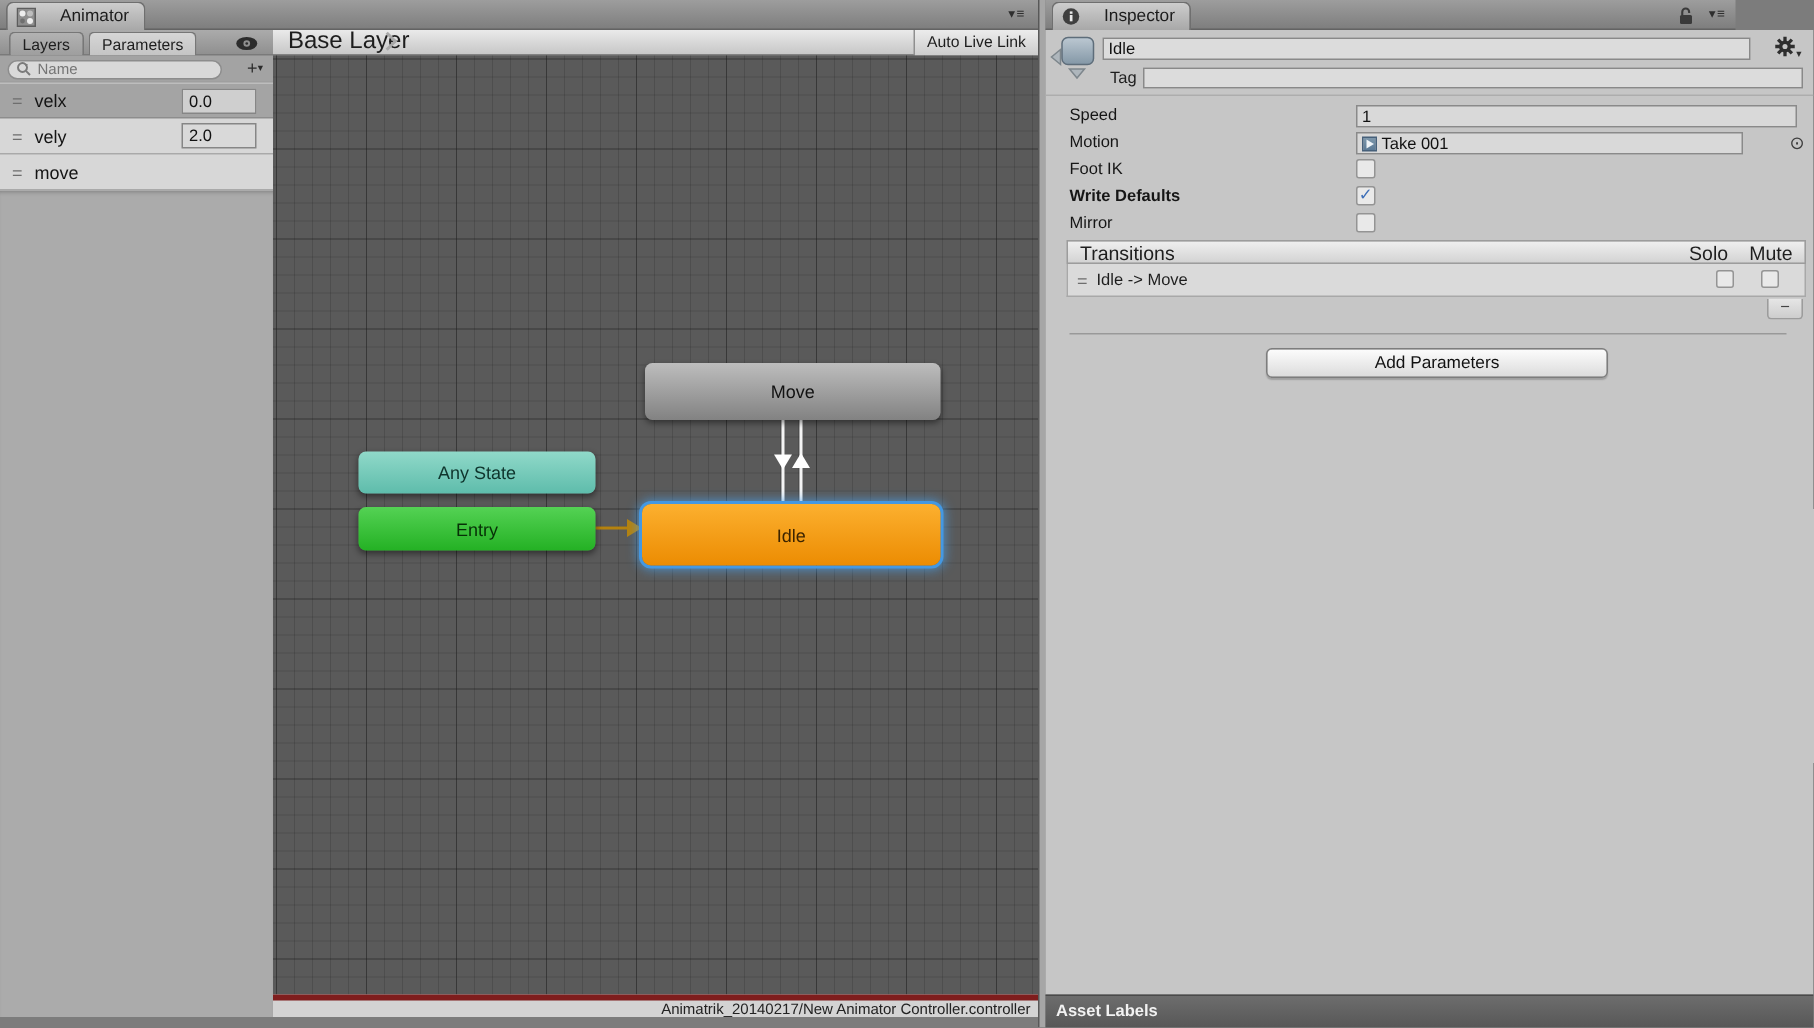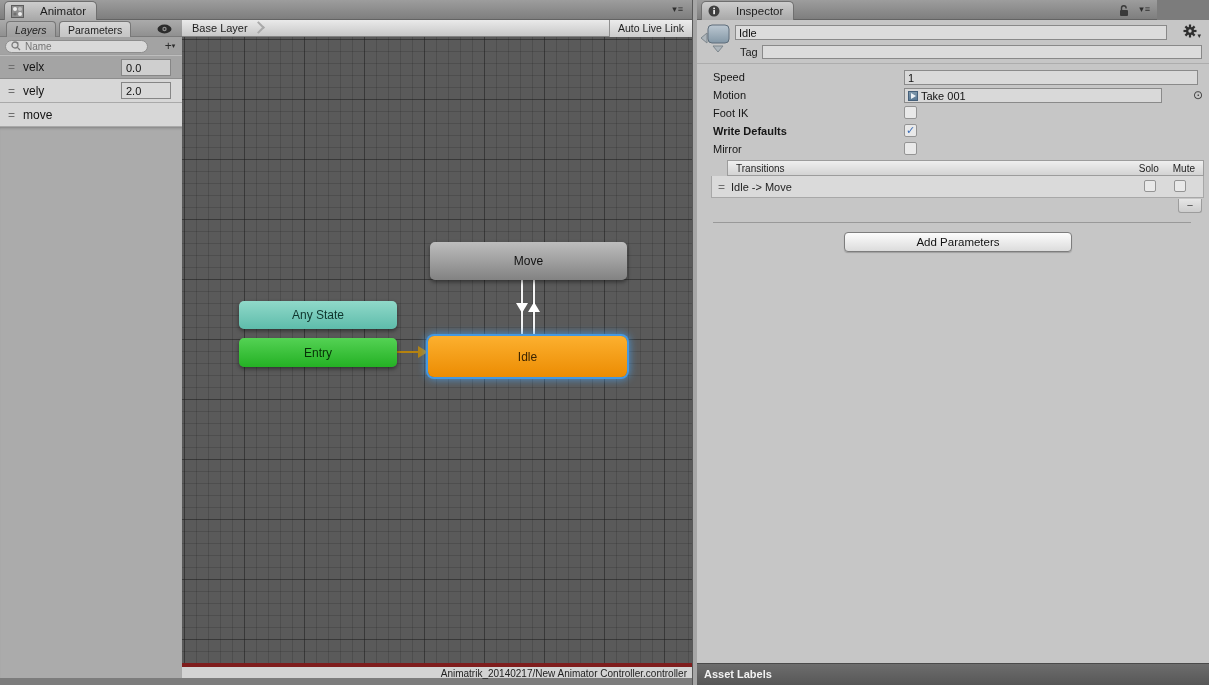--- a/index.html
+++ b/index.html
@@ -32,21 +32,21 @@
   .handle { color:#6e6e6e; font-size:12px; margin:0 8px 0 8px; letter-spacing:0; }
   .pname { font-size:12px; color:#141414; }
   .pfield { position:absolute; left:121px; top:3px; width:50px; height:17px; background:#d9d9d9; border:1px solid #868686; font-size:11px;
     padding-left:4px; font-family:inherit; color:#111; }
   .paramrow.sel .pfield { background:#cfcfcf; }
   .pcheck { position:absolute; left:122px; top:5px; }
   .leftrest { position:absolute; left:0; top:127px; width:182px; height:551px; background:#ababab; box-shadow:inset 0 3px 3px -2px rgba(0,0,0,.25); }
 
   
   .crumbbar { position:absolute; left:182px; top:20px; width:510px; height:17px; background:linear-gradient(#eaeaea,#c7c7c7); border-bottom:1px solid #828282; }
-  .crumb { position:absolute; left:10px; top:0; height:31px; line-height:16px; font-size:11px; color:#1d1d1d; }
+  .crumb { position:absolute; left:10px; top:0; height:31px; line-height:16px; font-size:16px; color:#1d1d1d; }
   .crumb-chev { position:absolute; left:72px; top:3px; width:9px; height:9px; border-top:2px solid #a9a9a9; border-right:2px solid #a9a9a9; transform:rotate(45deg); }
   .livelink { position:absolute; right:0; top:0; height:17px; padding:0 8px; line-height:16px; font-size:10.5px; border-left:1px solid #8f8f8f;
     background:linear-gradient(#ececec,#cccccc); color:#1d1d1d; }
   .grid { position:absolute; left:182px; top:37px; width:510px; height:626px; background-color:#5a5a5a;
     background-image:
       linear-gradient(to right, rgba(30,30,30,.45) 1px, transparent 1px),
       linear-gradient(to bottom, rgba(30,30,30,.45) 1px, transparent 1px),
       linear-gradient(to right, rgba(0,0,0,.13) 1px, transparent 1px),
       linear-gradient(to bottom, rgba(0,0,0,.13) 1px, transparent 1px);
     background-size:60px 60px,60px 60px,12px 12px,12px 12px; background-position:2px 2px; overflow:hidden; }
@@ -76,21 +76,21 @@
   .taglabel { position:absolute; left:43px; top:26px; font-size:11px; }
   .hdr-divider { position:absolute; left:0; top:43px; width:512px; border-top:1px solid #adadad; }
   .prop-label { position:absolute; left:16px; font-size:11px; color:#161616; }
   .prop-field { position:absolute; left:207px; height:15px; background:#d9d9d9; border:1px solid #8a8a8a; font-size:11px; padding:0 3px; font-family:inherit; color:#111; display:flex; align-items:center; gap:3px; }
   .cbox { width:13px; height:13px; background:#e9e9e9; border:1px solid #949494; border-radius:2px; position:absolute; left:207px; font-size:11px;
     line-height:11px; text-align:center; color:#3d6fb8; font-weight:bold; }
   .clip-icon { width:10px; height:10px; background:linear-gradient(#7d97ab,#5b7democ96); background:linear-gradient(#7d97ab,#5b7a96); border:1px solid #46607a; display:inline-flex; align-items:center; justify-content:center; }
   .clip-icon:before { content:""; width:0; height:0; border-top:3px solid transparent; border-bottom:3px solid transparent; border-left:5px solid #eef3f7; }
   .picker { position:absolute; font-size:12px; color:#3c3c3c; }
   .tr-section { position:absolute; left:14px; top:140px; width:493px; }
-  .tr-header { height:16px; background:linear-gradient(#efefef,#d3d3d3); border:1px solid #9c9c9c; display:flex; align-items:center; padding:0 8px; font-size:10px;margin-left:16px; }
+  .tr-header { height:16px; background:linear-gradient(#efefef,#d3d3d3); border:1px solid #9c9c9c; display:flex; align-items:center; padding:0 8px; font-size:13px; }
   .tr-header .spacer { flex:1; }
   .tr-row { height:22px; background:#dadada; border:1px solid #a8a8a8; border-top:none; display:flex; align-items:center; position:relative; }
   .tr-row .handle { margin:0 6px 0 6px; }
   .tr-foot { height:18px; position:relative; }
   .minusbtn { position:absolute; right:2px; top:1px; width:24px; height:14px; background:linear-gradient(#e6e6e6,#cdcdcd); border:1px solid #9c9c9c; border-top:none;
     text-align:center; line-height:13px; font-size:11px; color:#444; border-radius:0 0 3px 3px; }
   .sec-divider { position:absolute; left:16px; top:202px; width:478px; border-top:1px solid #999; }
   .addbtn { position:absolute; left:147px; top:212px; width:228px; height:20px; background:linear-gradient(#fcfcfc,#dcdcdc); border:1px solid #7d7d7d;
     border-radius:4px; font-size:11.5px; text-align:center; line-height:18px; color:#111; box-shadow:0 1px 1px rgba(0,0,0,.2); }
   .assetbar { position:absolute; left:697px; top:663px; width:512px; height:22px; background:linear-gradient(#6d6d6d,#575757); border-top:1px solid #4a4a4a;
@@ -111,21 +111,21 @@
           <circle cx="9" cy="4" r="2" fill="#bdbdbd"></circle>
         <circle cx="9" cy="9" r="2" fill="#ededed"></circle>
           <circle cx="4" cy="9" r="1.6" fill="#6f6f6f"></circle>
       </svg>
       <span>Animator</span>
     </div>
     <span class="menu-glyph" style="right:8px;">▾≡</span>
   </div>
 
   <div class="subtabbar">
-    <div class="subtab inactive" style="left:6px;font-style:italic;">
+    <div class="subtab inactive" style="left:6px;">
       <span>Layers</span>
     </div>
     <div class="subtab active" style="left:59px;">
       <span>Parameters</span>
     </div>
     <svg style="position:absolute;right:10px;top:4px;" width="15" height="10">
       <ellipse cx="7.5" cy="5" rx="7" ry="4.4" fill="#2c2c2c"></ellipse>
       <circle cx="7.5" cy="5" r="2.2" fill="#909090"></circle>
       <circle cx="7.5" cy="5" r="0.9" fill="#2c2c2c"></circle>
     </svg>

